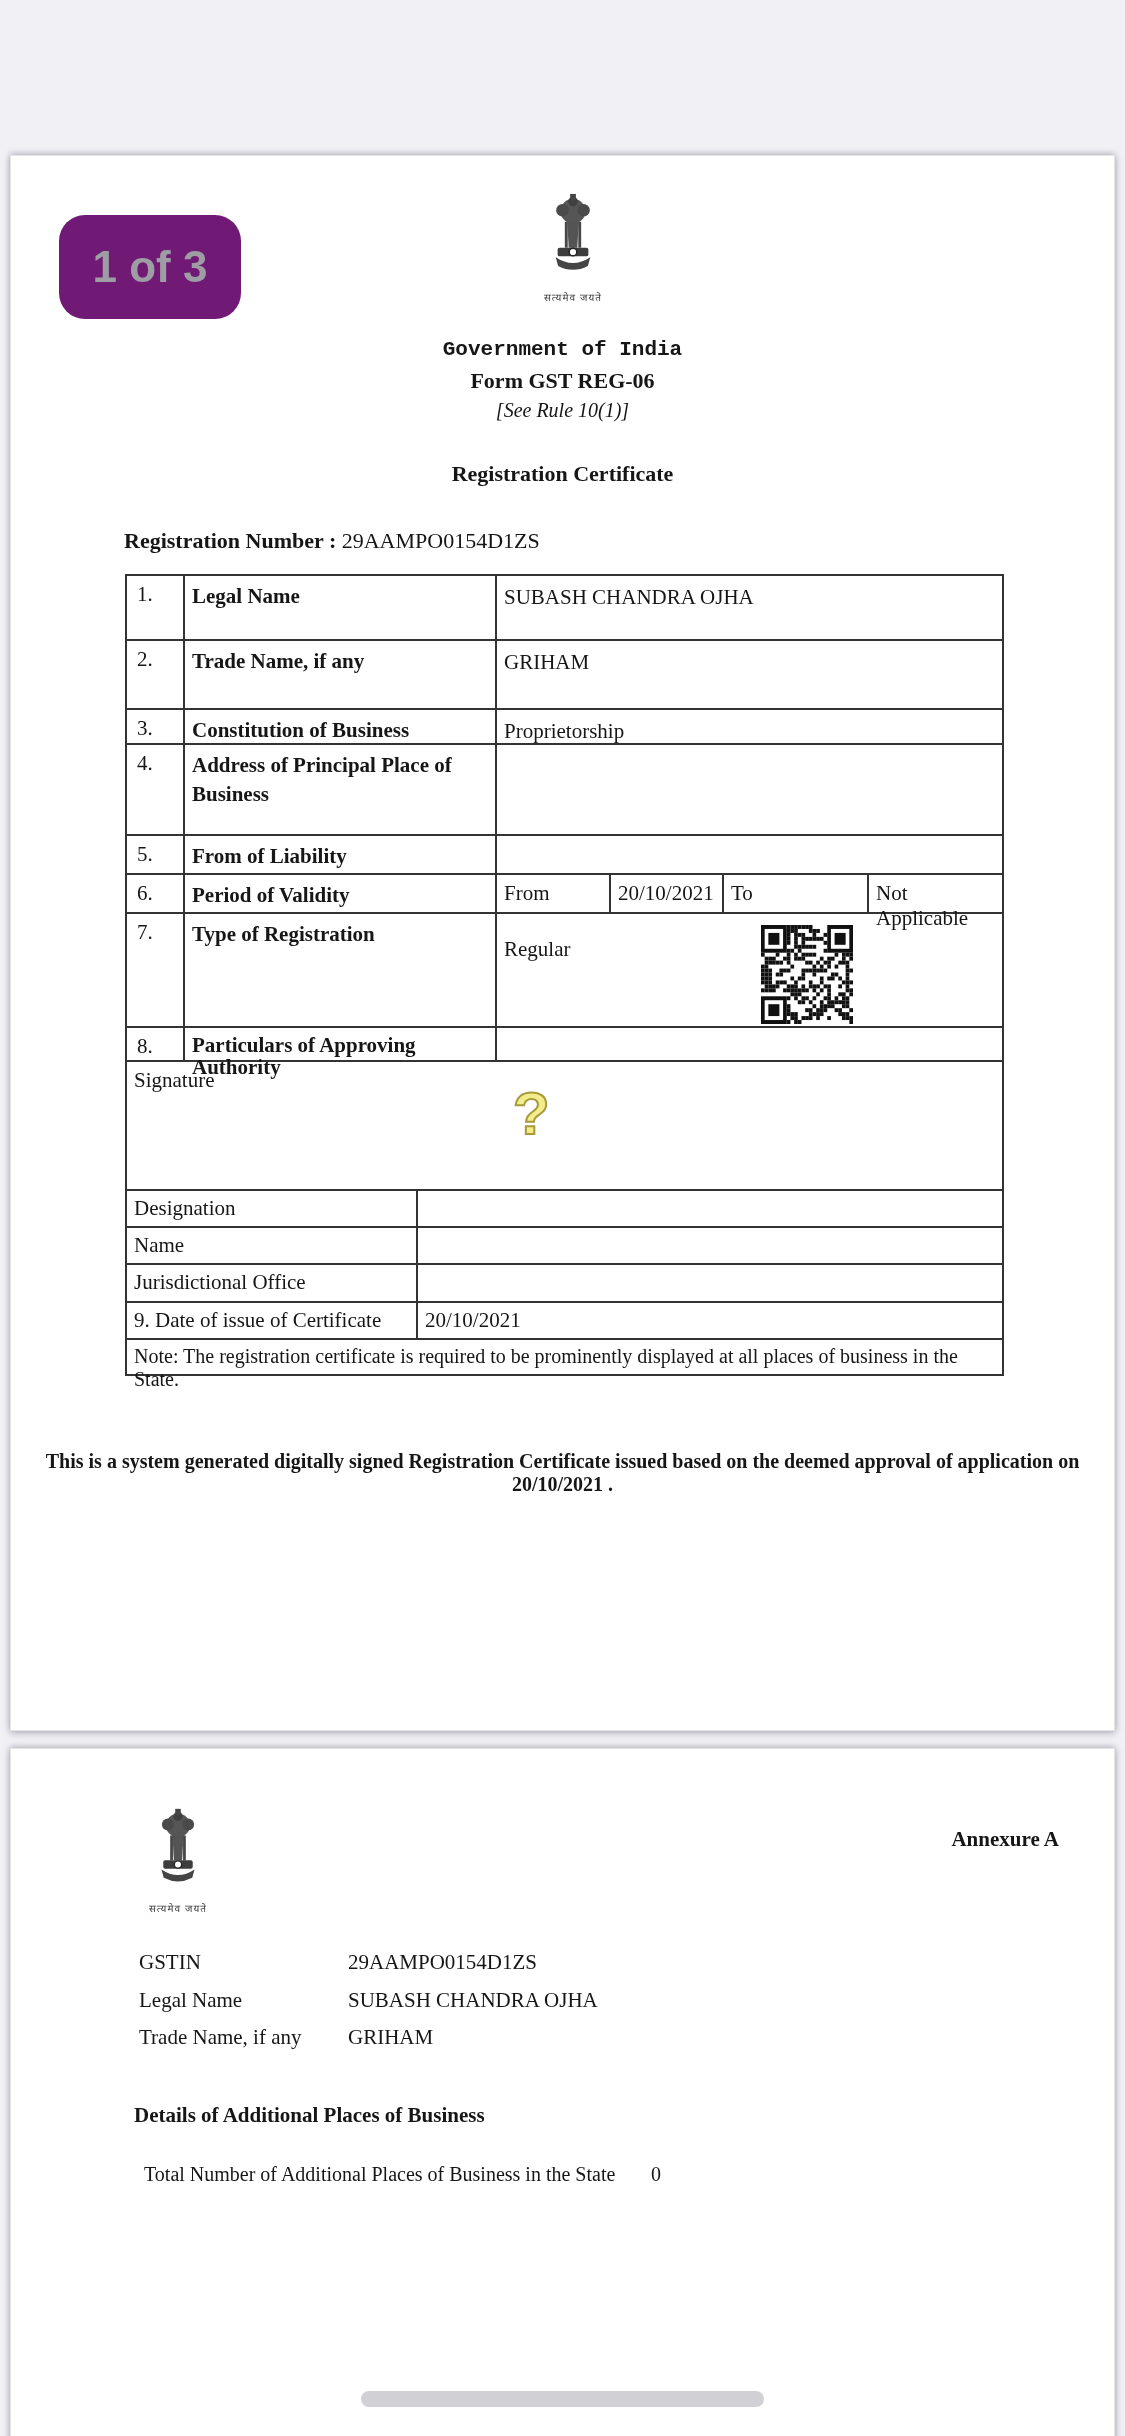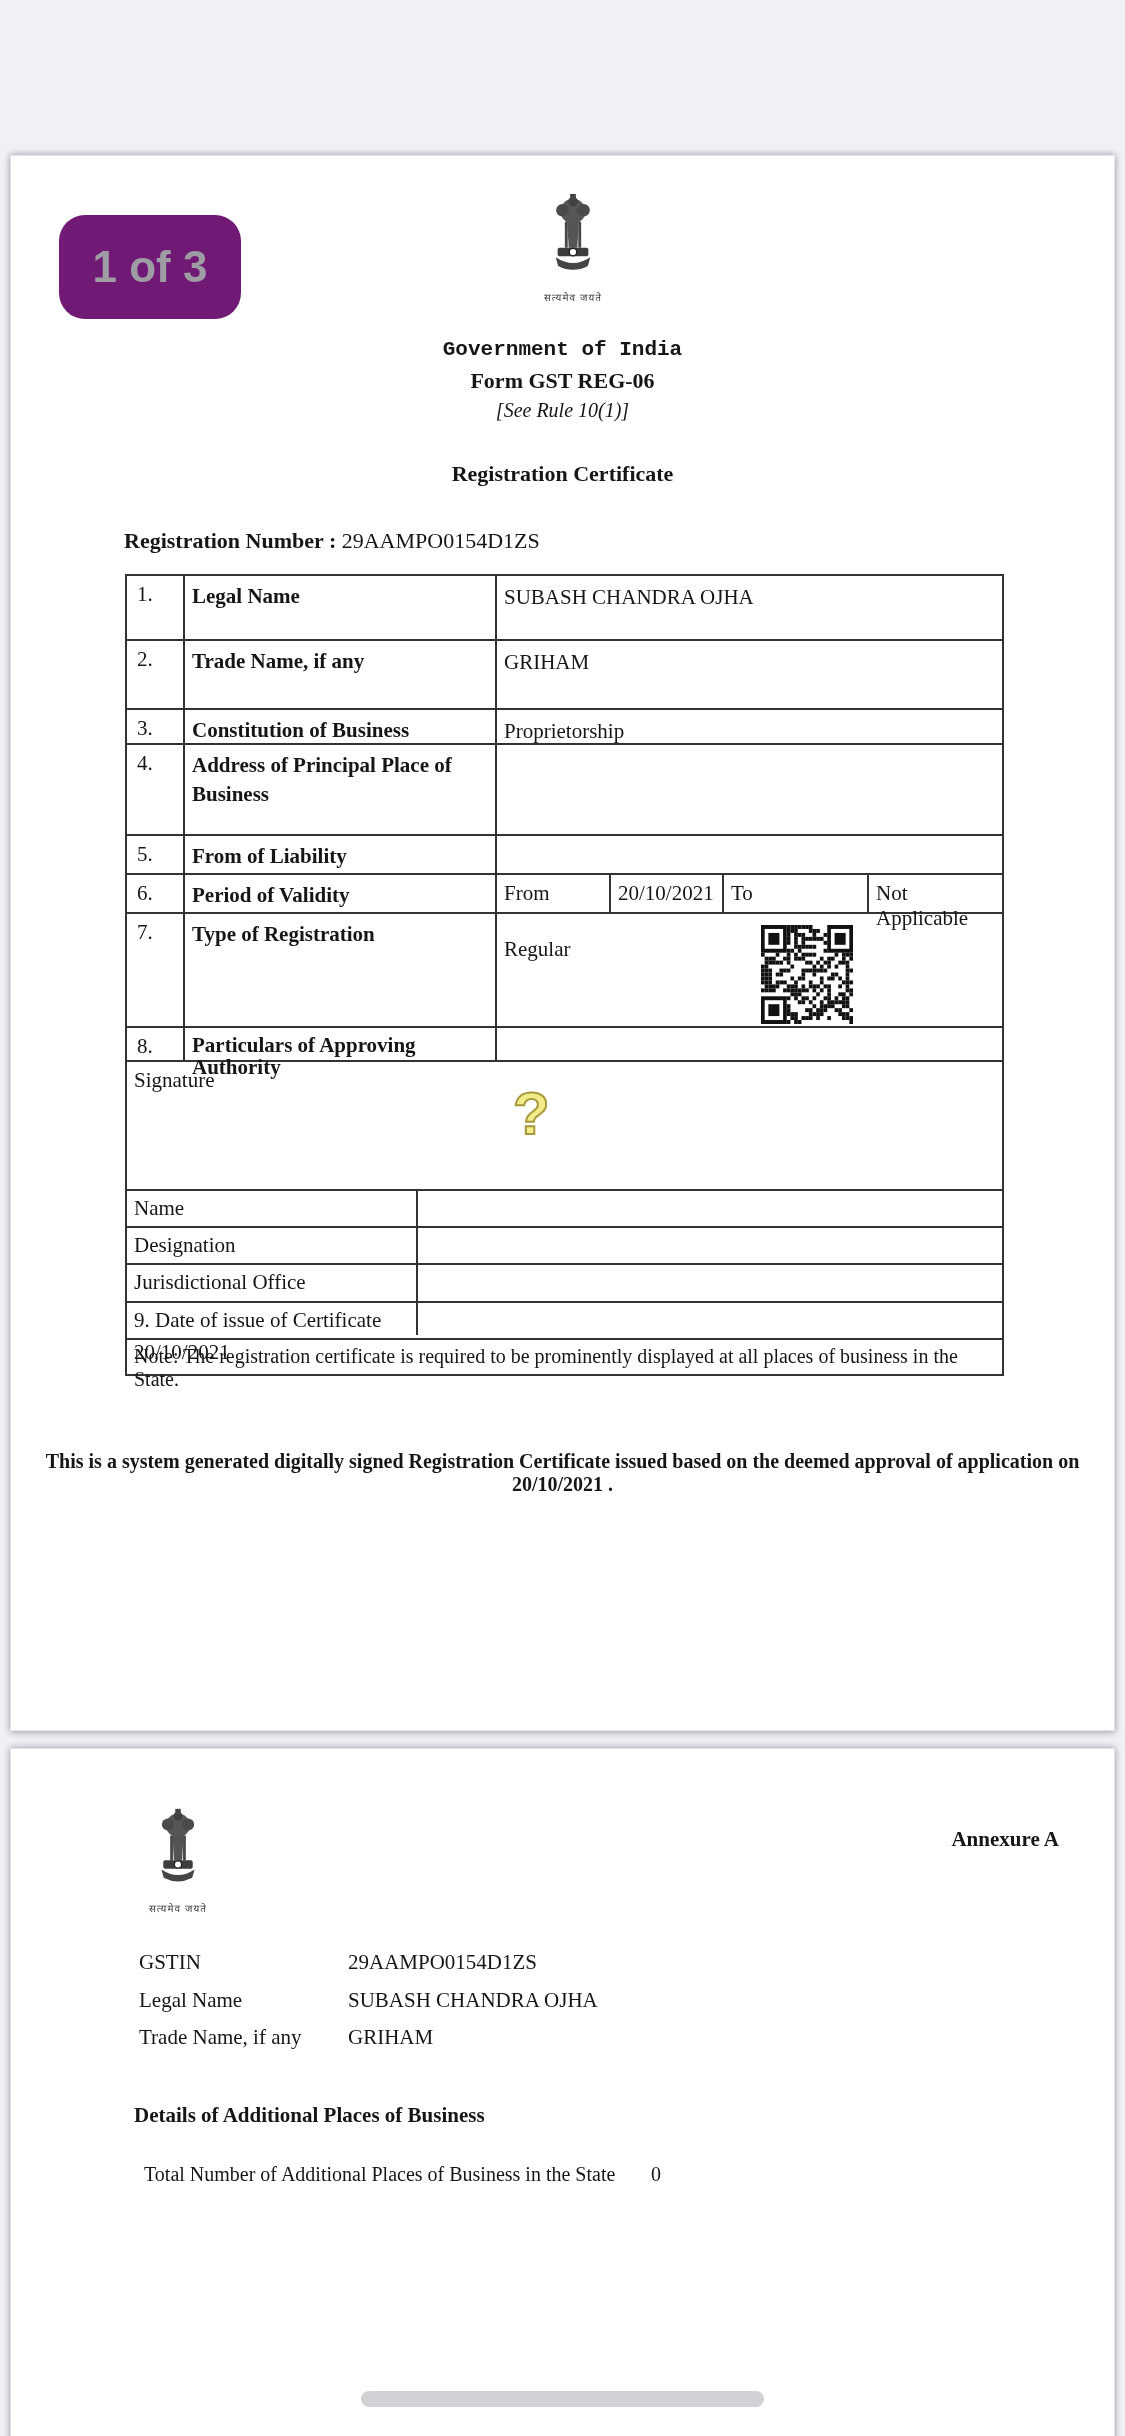--- a/index.html
+++ b/index.html
@@ -420,32 +420,32 @@
     </div>
 
     <div class="trow" style="height:129px;">
       <div class="sig-cell">
         <span>Signature</span>
         <div class="q-mark">?</div>
       </div>
     </div>
 
     <div class="trow plain" style="height:37px;">
+      <div class="fcell-l">Designation</div>
+      <div class="fcell-r"></div>
+    </div>
+    <div class="trow plain" style="height:37px;">
       <div class="fcell-l">Name</div>
-      <div class="fcell-r"></div>
-    </div>
-    <div class="trow plain" style="height:37px;">
-      <div class="fcell-l">Designation</div>
       <div class="fcell-r"></div>
     </div>
     <div class="trow plain" style="height:38px;">
       <div class="fcell-l">Jurisdictional Office</div>
       <div class="fcell-r"></div>
     </div>
-    <div class="trow plain" style="height:37px;flex-direction:column;">
+    <div class="trow plain" style="height:37px;">
       <div class="fcell-l">9. Date of issue of Certificate</div>
       <div class="fcell-r">20/10/2021</div>
     </div>
 
     <div class="trow" style="height:36px;">
       <div class="note-cell">Note: The registration certificate is required to be prominently displayed at all places of business in the State.</div>
     </div>
   </div>
 
   <div class="sys-note">This is a system generated digitally signed Registration Certificate issued based on the deemed approval of application on 20/10/2021 .</div>

